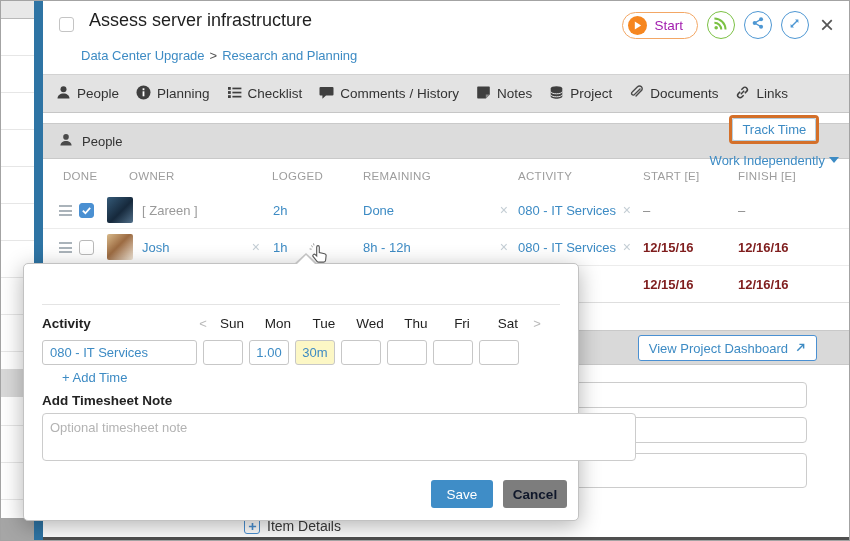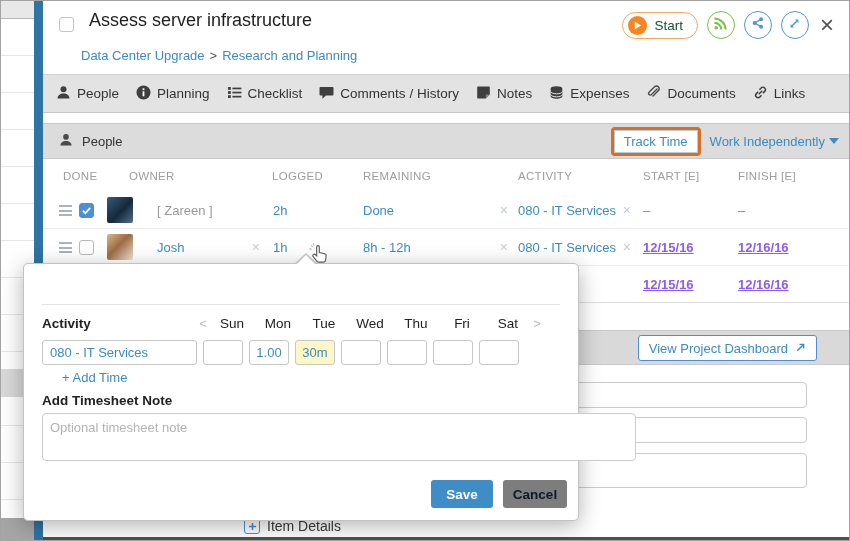--- a/index.html
+++ b/index.html
@@ -20,61 +20,61 @@
   #panel { position:absolute; left:42px; top:0; right:0; bottom:0; background:#fff; }
 
   
   .hdr-checkbox { position:absolute; left:16px; top:16px; width:15px; height:15px; border:1px solid #c4c4c4; border-radius:3px; background:#fff; }
   .page-title { position:absolute; left:46px; top:9px; font-size:18px; font-weight:normal; color:#1f1f1f; }
   .breadcrumb { position:absolute; left:38px; top:47px; font-size:13px; color:#555; }
   .breadcrumb a, .link { color:#3d8bc4; text-decoration:none; cursor:pointer; }
   .crumb-sep { color:#555; margin:0 5px; }
 
   .hdr-actions { position:absolute; right:13px; top:10px; display:flex; align-items:center; gap:9px; }
-  .start-btn { display:flex; align-items:center; gap:7px; height:27px; padding:0 14px 0 5px; border:1px solid #f3a765; border-radius:14px; background:#fff; color:#14532d; font-size:13.5px; cursor:pointer; }
+  .start-btn { display:flex; align-items:center; gap:7px; height:27px; padding:0 14px 0 5px; border:1px solid #f3a765; border-radius:14px; background:#fff; color:#a21caf; font-size:13.5px; cursor:pointer; }
   .play-circle { width:19px; height:19px; border-radius:50%; background:#f6861f; display:flex; align-items:center; justify-content:center; }
   .circle-btn { width:28px; height:28px; border-radius:50%; background:#fff; display:flex; align-items:center; justify-content:center; cursor:pointer; }
   .circle-green { border:1.5px solid #7bc143; }
   .circle-blue { border:1.5px solid #4e97d3; }
   .close-x { font-size:24px; color:#555; line-height:1; cursor:pointer; padding:0 2px; }
 
   
   .tabbar { position:absolute; left:0; right:0; top:73px; height:39px; background:#e3e3e3; border-top:1px solid #d2d2d2; border-bottom:1px solid #c6c6c6; display:flex; align-items:center; padding-left:13px; gap:17px; }
   .tab { display:flex; align-items:center; gap:6px; font-size:13.5px; color:#333; cursor:pointer; white-space:nowrap; }
   .tab svg { flex:0 0 auto; }
 
   
   .people-bar { position:absolute; left:0; right:0; top:122px; height:36px; background:#dcdcdc; border-top:1px solid #cacaca; border-bottom:1px solid #c9c9c9; display:flex; align-items:center; justify-content:space-between; padding:0 10px 0 16px; }
   .people-bar-left { display:flex; align-items:center; gap:9px; font-size:13px; color:#333; }
-  .people-bar-right { display:flex; align-items:center; gap:9px; }
+  .people-bar-right { display:flex; align-items:center; gap:9px;flex-direction:column; }
   .tt-highlight { border:3px solid #d4702a; border-radius:4px; }
   .track-time-btn { background:#fff; border:1px solid #b5cede; border-radius:2px; color:#3d8bc4; font-size:13px; padding:3px 9px; cursor:pointer; }
   .work-ind { display:flex; align-items:center; gap:4px; font-size:13px; cursor:pointer; }
   .caret-down { width:0; height:0; border-left:5px solid transparent; border-right:5px solid transparent; border-top:6px solid #3d8bc4; }
 
   
   .grid { display:grid; grid-template-columns:60px 165px 95px 155px 123px 95px 1fr; align-items:center; }
   .thead { position:absolute; left:0; right:0; top:158px; height:33px; color:#9d9d9d; font-size:11.5px; letter-spacing:.3px; }
   .thead .c1{padding-left:20px}.thead .c2{padding-left:26px}.thead .c3{padding-left:4px}.thead .c6,.thead .c7{padding-left:2px}
   .trow { position:absolute; left:0; right:0; height:37px; font-size:13px; border-bottom:1px solid #ececec; }
   .row-1{top:191px}.row-2{top:228px}.row-3{top:265px; border-bottom:1px solid #dedede;}
   .cell { display:flex; align-items:center; height:100%; }
   .c1 { gap:7px; padding-left:16px; }
   .drag-handle { width:13px; height:11px; background:repeating-linear-gradient(to bottom,#aab3ba 0 2px,transparent 2px 4.5px); cursor:grab; }
   .row-check { width:15px; height:15px; border-radius:3px; border:1px solid #b9b9b9; background:#fff; cursor:pointer; display:flex; align-items:center; justify-content:center; }
   .row-check.checked { background:#4a90d2; border-color:#4a90d2; }
   .avatar { width:26px; height:26px; border-radius:2px; margin-left:4px; flex:0 0 auto; cursor:pointer; }
   .avatar-photo { background:linear-gradient(135deg,#355a78 0%,#16293c 55%,#52708a 100%); }
   .avatar-pet { background:linear-gradient(135deg,#d8b98a 0%,#9c6b42 45%,#f0e6d8 100%); }
-  .owner-name { margin-left:24px; }
+  .owner-name { margin-left:9px; }
   .muted { color:#9a9a9a; }
   .rm-x { color:#c3cdd4; font-size:14px; cursor:pointer; margin-left:auto; margin-right:10px; }
   .rm-x.after-name { margin-left:auto; margin-right:8px; }
   .c3 .val { padding-left:5px; }
-  .date { padding-left:2px; font-weight:bold; color:#8b5cf6;text-decoration:underline; }
+  .date { padding-left:2px; font-weight:bold; color:#7f1d1d; }
   .dash { padding-left:2px; color:#888; }
 
   
   .dash-bar { position:absolute; left:0; right:0; top:329px; height:35px; background:#d9d9d9; border-top:1px solid #c9c9c9; border-bottom:1px solid #c9c9c9; }
   .dash-btn { position:absolute; right:32px; top:4px; height:26px; display:flex; align-items:center; gap:7px; background:#fff; border:1px solid #4a90d2; border-radius:3px; color:#3d8bc4; font-size:13px; padding:0 10px; cursor:pointer; }
   .side-field { position:absolute; left:420px; right:42px; background:#fff; border:1px solid #ccc; border-radius:4px; }
   .sf-1{top:381px;height:26px}.sf-2{top:416px;height:26px}.sf-3{top:452px;height:35px}
 
   
   .item-details { position:absolute; left:0; right:0; top:516px; height:20px; }
@@ -94,21 +94,21 @@
   .tt-day { width:46px; text-align:center; }
   .tt-inputs { position:absolute; left:18px; top:76px; display:flex; gap:6px; align-items:center; }
   .tt-activity-select { width:155px; height:25px; border:1px solid #c7c7c7; border-radius:3px; color:#3d8bc4; font-size:13px; line-height:23px; padding-left:7px; background:#fff; cursor:pointer; white-space:nowrap; overflow:hidden; }
   .tt-day-input { width:40px; height:25px; border:1px solid #c7c7c7; border-radius:3px; text-align:center; font-size:13px; color:#3d8bc4; font-family:"Liberation Sans",sans-serif; background:#fff; }
   .tt-day-input.hl { background:#fcf7c5; }
   .add-time { position:absolute; left:18px; top:106px; font-size:13px;margin-left:20px; }
   .note-label { position:absolute; left:18px; top:129px; font-size:13.5px; font-weight:bold; color:#222; }
   .note-area { position:absolute; left:18px; top:149px; width:594px; height:48px; border:1px solid #ccc; border-radius:4px; resize:none; font-family:"Liberation Sans",sans-serif; font-size:13px; padding:6px 7px; color:#333; }
   .note-area::placeholder { color:#b3b3b3; }
   .popup-btns { position:absolute; right:11px; top:216px; display:flex; gap:10px; }
-  .btn-save { width:62px; height:28px; background:#3f8dc7; border:none; border-radius:3px; color:#fff; font-size:13.5px; font-weight:bold; cursor:pointer; font-family:"Liberation Sans",sans-serif; }
+  .btn-save { width:62px; height:28px; background:#3f8dc7; border:none; border-radius:3px; color:#fff; font-size:13.5px; font-weight:normal; cursor:pointer; font-family:"Liberation Sans",sans-serif; }
   .btn-cancel { width:64px; height:28px; background:#7d7d7d; border:none; border-radius:3px; color:#0f172a; font-size:13.5px; font-weight:bold; cursor:pointer; font-family:"Liberation Sans",sans-serif; }
 
   .cursor-hand { position:absolute; left:266px; top:241px; z-index:300; pointer-events:none; }
 </style>
 </head>
 <body>
 
 <div id="screen">
 
   <div id="bg-column">
@@ -210,21 +210,21 @@
               <path d="M13.8 9.5l-4 4v-4z" fill="#8a8a8a"></path>
             </svg></span>
         <span>Notes</span>
       </div>
       <div class="tab">
         <span><svg width="15" height="15" viewBox="0 0 15 15">
               <ellipse cx="7.5" cy="3.4" rx="5.8" ry="2.2" fill="#3f3f3f"></ellipse>
               <path d="M1.7 3.4v8.2c0 1.2 2.6 2.2 5.8 2.2s5.8-1 5.8-2.2V3.4" fill="#3f3f3f"></path>
               <path d="M1.7 6.6c0 1.2 2.6 2.2 5.8 2.2s5.8-1 5.8-2.2M1.7 9.6c0 1.2 2.6 2.2 5.8 2.2s5.8-1 5.8-2.2" stroke="#e3e3e3" stroke-width="1" fill="none"></path>
             </svg></span>
-        <span>Expenses</span>
+        <span>Project</span>
       </div>
       <div class="tab">
         <span><svg width="15" height="15" viewBox="0 0 16 16">
               <path d="M11.8 4.2L6 10a1.8 1.8 0 11-2.5-2.5l5.6-5.6a2.9 2.9 0 114.1 4.1l-5.7 5.7" stroke="#4a4a4a" stroke-width="1.5" fill="none" stroke-linecap="round"></path>
             </svg></span>
         <span>Documents</span>
       </div>
       <div class="tab">
         <span><svg width="15" height="15" viewBox="0 0 16 16">
               <path d="M6.2 9.8l3.6-3.6" stroke="#3f3f3f" stroke-width="1.6"></path>

